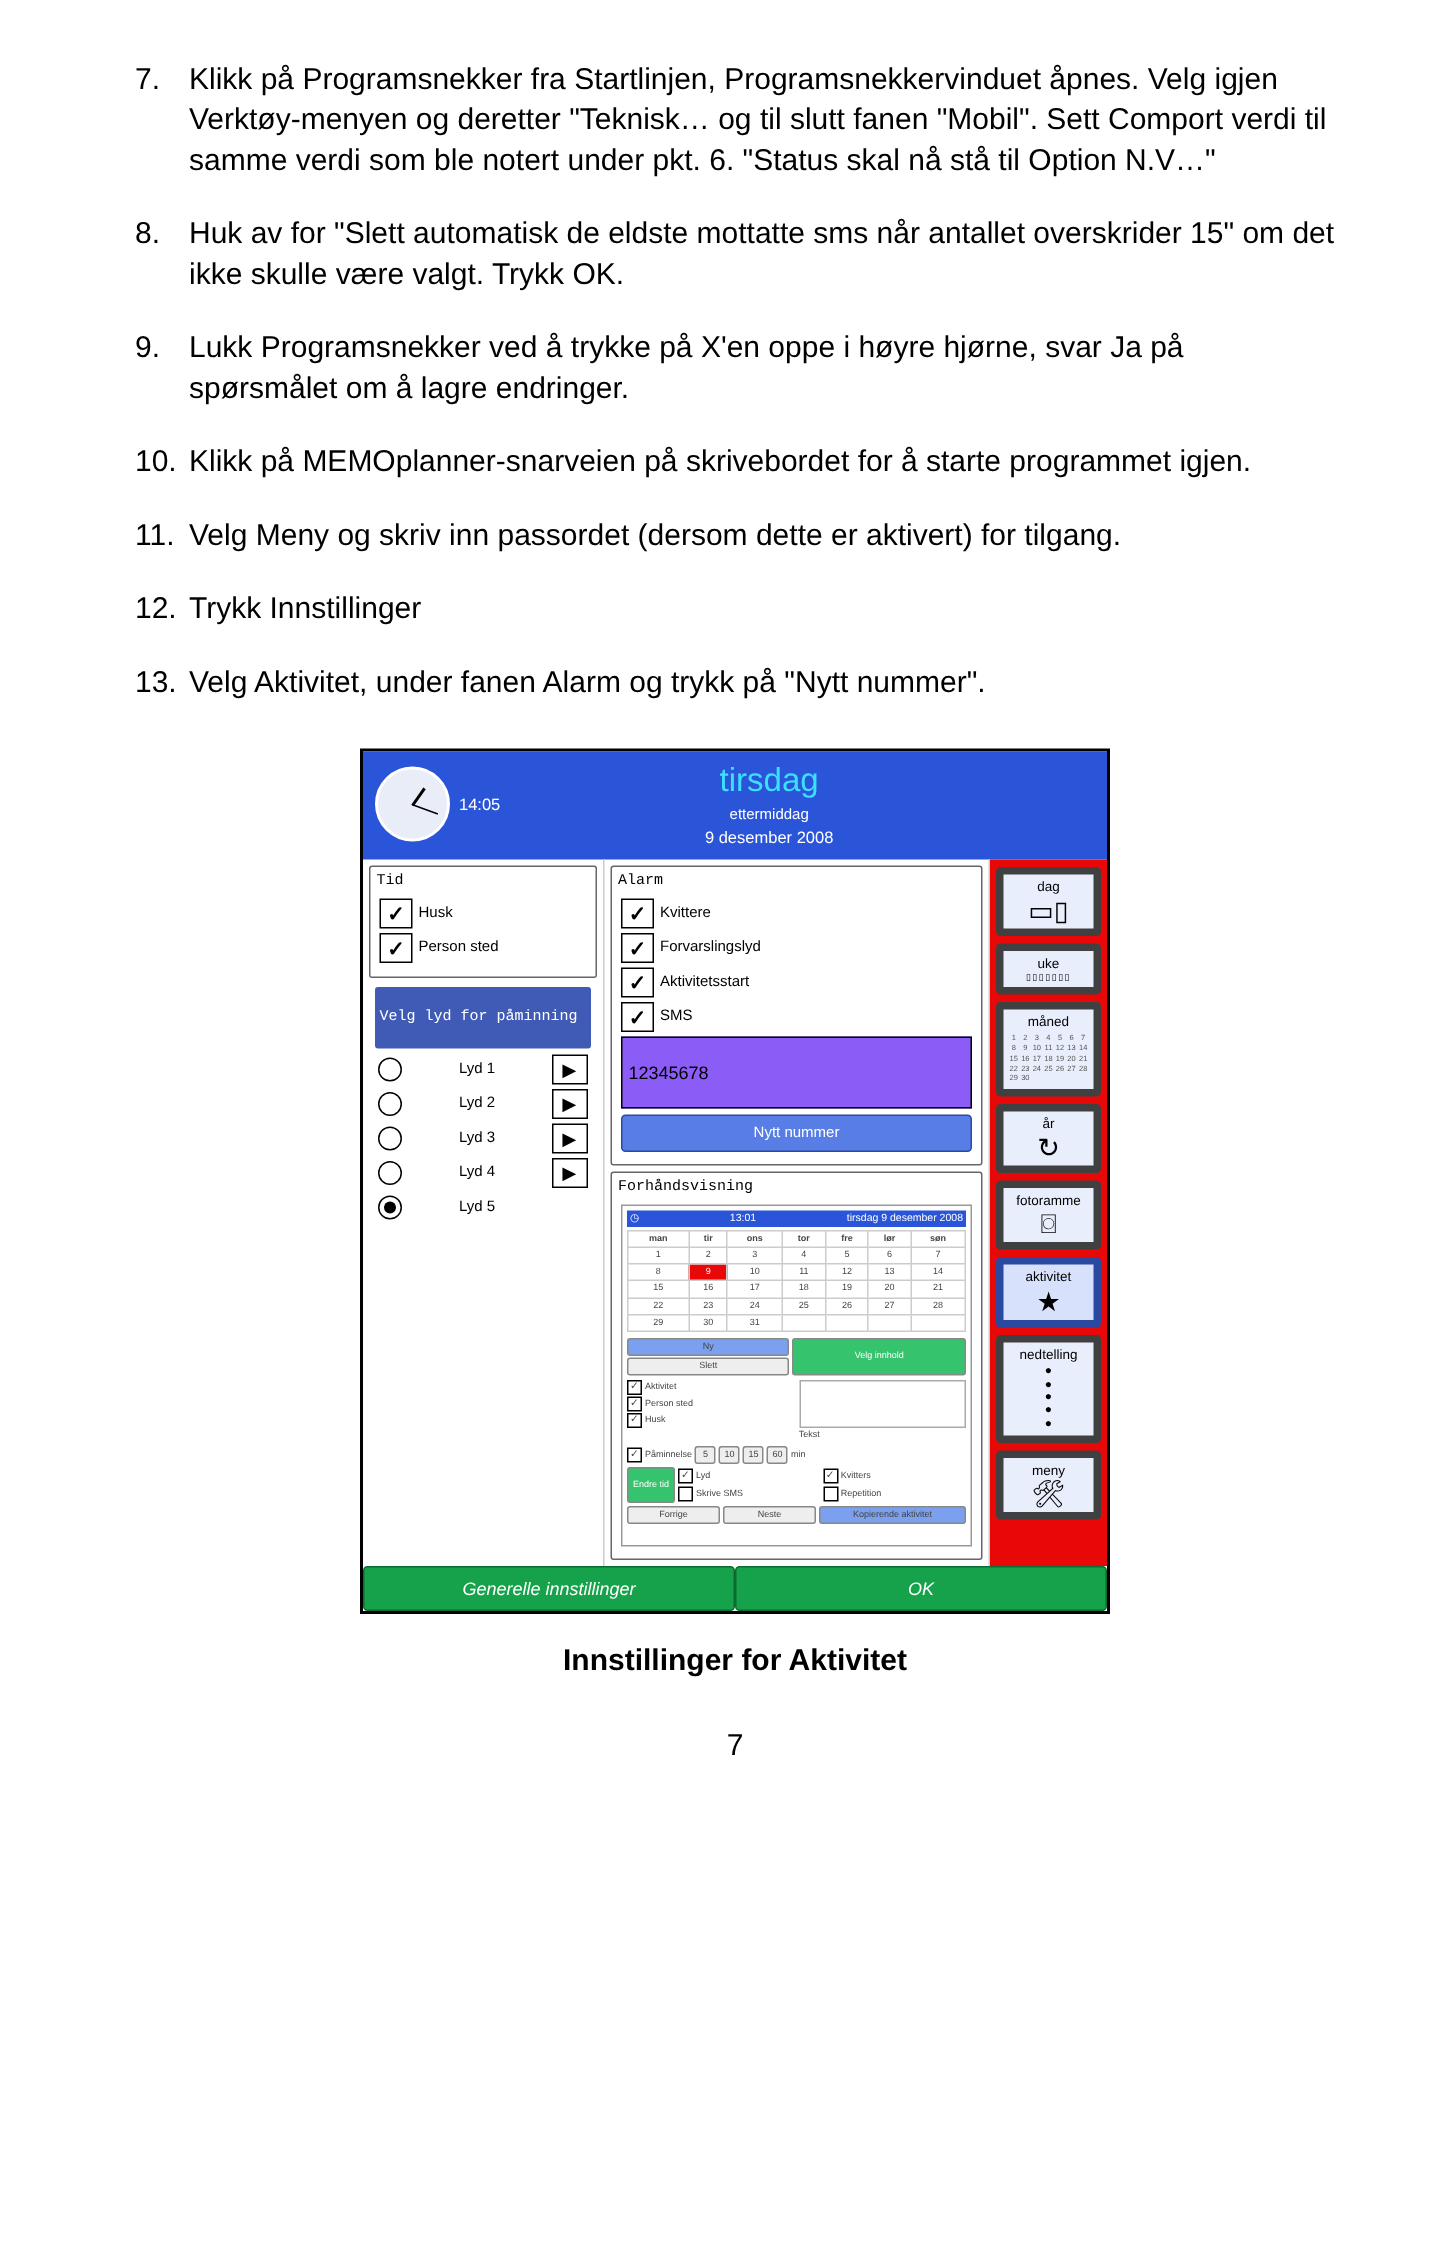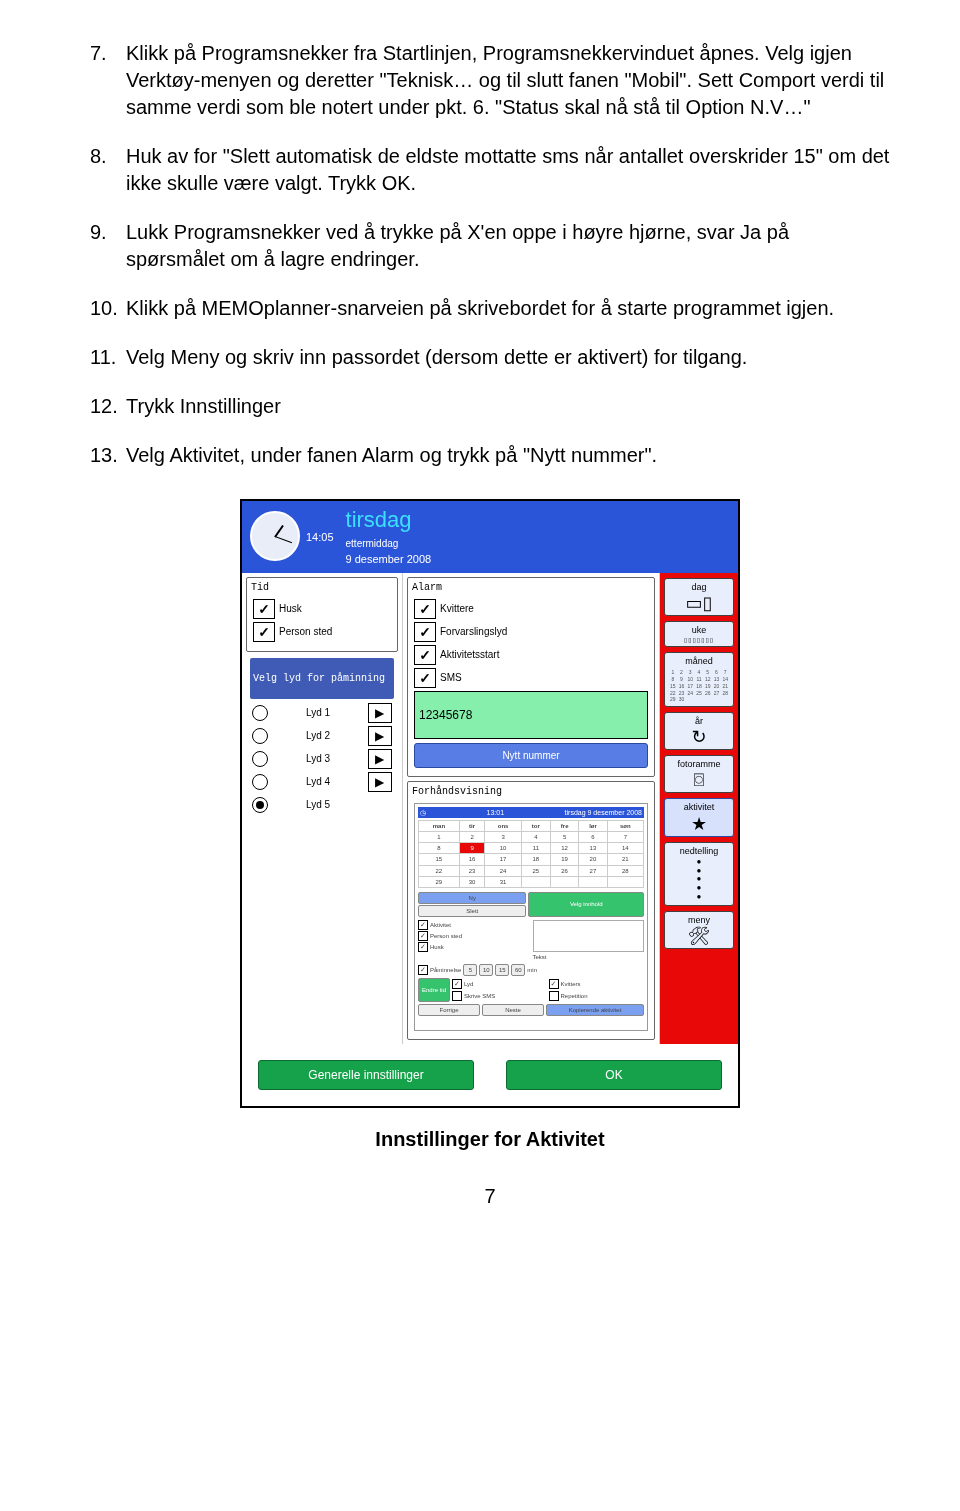--- a/index.html
+++ b/index.html
@@ -62,21 +62,21 @@
     content: "";
     position: absolute;
     background: #000;
     left: 50%; top: 50%;
     transform-origin: left center;
   }
   .ss-clock::before { width: 14px; height: 2px; transform: rotate(-55deg); }
   .ss-clock::after  { width: 18px; height: 1px; transform: rotate(20deg); }
   .ss-time-col { display:flex; align-items:center; margin-right:12px; }
   .ss-time { font-size: 11px; margin-top:2px; }
-  .ss-title { flex:1; text-align:left; }
+  .ss-title { flex:1; text-align:center; }
   .ss-title .day { color:#3be0ff; font-size:22px; }
   .ss-title .sub { font-size:10px; margin-top:2px; }
   .ss-title .date { font-size:11px; margin-top:2px; }
   
   .ss-body { display:flex; }
   .ss-col-left { flex:0 0 160px; border-right:1px solid #ccc; }
   .ss-col-mid  { flex:1; border-right:1px solid #ccc; }
   .ss-col-right{ flex:0 0 78px; background:#e80808; }
   .panel {
     border: 1px solid #666;
@@ -102,29 +102,29 @@
   }
   .radio.sel::after {
     content:""; position:absolute; inset:3px; background:#000; border-radius:50%;
   }
   .speaker {
     width:22px; height:18px; border:1px solid #000; background:#fff;
     display:flex; align-items:center; justify-content:center; font-size:12px;
   }
   .speaker::before { content:"◀"; transform: scaleX(-1); }
   .sms-input {
-    border:1px solid #000; padding:15px 4px; margin:2px 2px 4px 2px; font-size:12px; background:#86efac;
+    border:1px solid #000; padding:15px 4px; margin:2px 2px 4px 2px; font-size:12px; background:#8b5cf6;
   }
   .blue-btn {
     background:#587ee6; color:#fff; text-align:center;
     border:1px solid #2a49a0; border-radius:3px; padding:5px 0; margin:2px; font-size:10px;
   }
   .green-btn {
     background:#16a24a; color:#fff; text-align:center;
-    border:1px solid #0c6b30; border-radius:3px; padding:6px 0; margin:16px; font-size:12px;
+    border:1px solid #0c6b30; border-radius:3px; padding:6px 0; margin:0; font-size:12px;font-style:italic;
   }
   .preview-box {
     border:1px solid #999; margin:4px 2px 2px 2px; height:220px; background:#fff;
     padding:3px; font-size:7px; color:#444; overflow:hidden;
   }
   .preview-head { background:#2b55d8; color:#fff; font-size:7px; padding:1px 2px; display:flex; justify-content:space-between; }
   .prev-cal { width:100%; border-collapse:collapse; margin-top:2px; }
   .prev-cal td, .prev-cal th { border:1px solid #ccc; font-size:6px; text-align:center; padding:1px; }
   .prev-cal td.red { background:#e80808; color:#fff; }
   .prev-mini-row { display:flex; gap:2px; margin-top:4px; }
@@ -133,21 +133,21 @@
   .prev-mini-btn.blue { background:#7aa0ef; }
   .prev-check-grid { display:grid; grid-template-columns:1fr 1fr; gap:1px 3px; margin-top:3px; }
   .prev-check { display:flex; align-items:center; gap:2px; font-size:6px; }
   .prev-check .cb { width:8px; height:8px; border:1px solid #000; display:inline-flex; align-items:center; justify-content:center; font-size:7px; }
   .prev-check .cb.c::before { content:"✓"; }
   .ss-footer { display:flex; }
   .ss-footer .left { flex:0 0 50%; }
   .ss-footer .right { flex:1; }
   
   .rbtn {
-    background:#e8eefb; border:1px solid #404040; border-radius:3px;
+    background:#e8eefb; border:5px solid #404040; border-radius:3px;
     margin:5px 4px; text-align:center; font-size:9px; padding:2px 0 3px 0;
   }
   .rbtn .glyph { font-size:18px; line-height:1; display:block; margin-top:1px; }
   .rbtn.sel { background:#d7e1fb; border-color:#2a49a0; }
   .mini-cal { width:90%; margin:2px auto 0 auto; border-collapse:collapse; }
   .mini-cal td { font-size:5px; text-align:center; padding:0 1px; color:#555; }
   .caption {
     text-align:center; font-weight:bold; font-size:20px; margin-top:18px;
   }
   .page-num {

